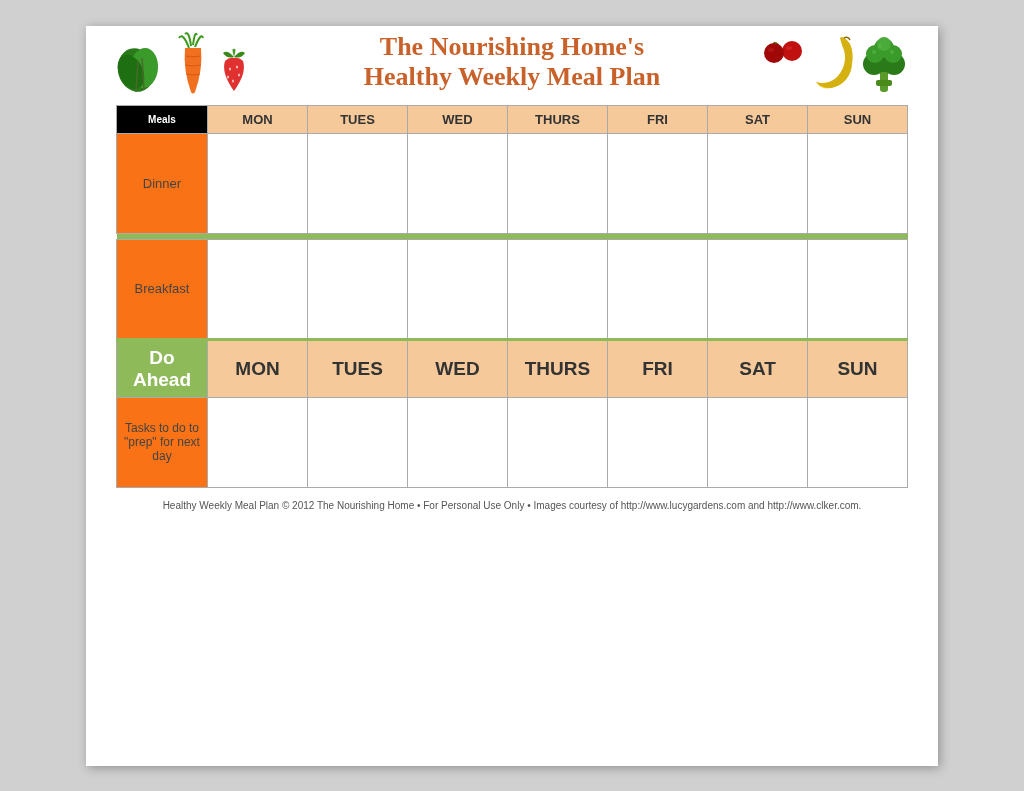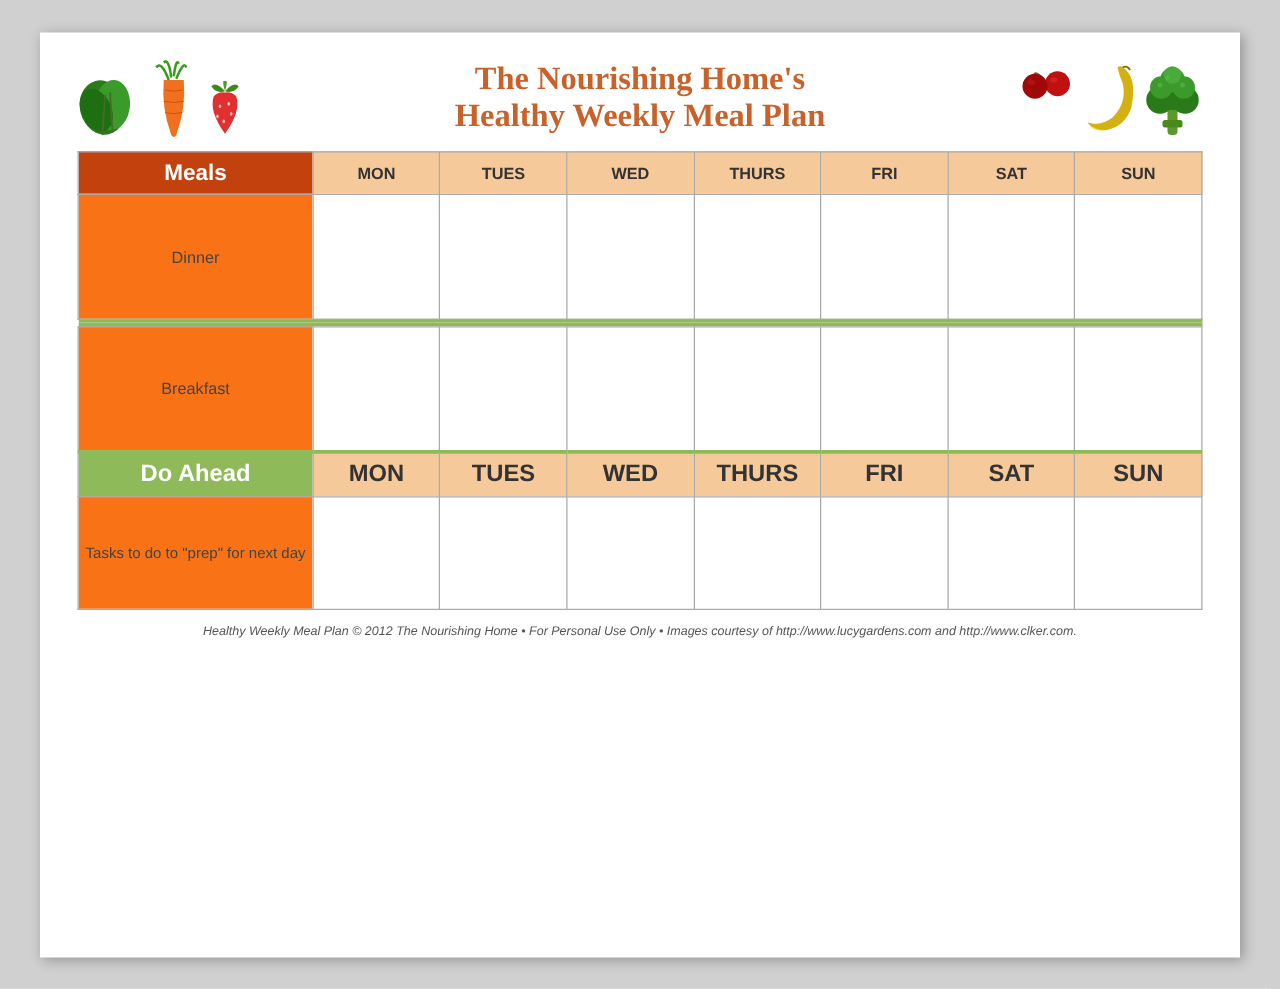--- a/index.html
+++ b/index.html
@@ -6,23 +6,23 @@
     body {
       background: #d0d0d0;
       display: flex;
       justify-content: center;
       align-items: center;
       min-height: 100vh;
       font-family: Arial, sans-serif;
     }
     .page {
       background: #fff;
-      width: 960px;
+      width: 852px;
       min-height: 740px;
-      padding: 20px 30px 15px 30px;
+      padding: 4px 30px 15px 30px;
       box-shadow: 2px 2px 10px rgba(0,0,0,0.3);
     }
     .header {
       display: flex;
       align-items: center;
       justify-content: space-between;
       margin-bottom: 10px;
     }
     .header-icons-left {
       display: flex;
@@ -72,23 +72,23 @@
       text-align: center;
     }
     .header-row th {
       background: #f5c99a;
       color: #333;
       font-size: 13px;
       font-weight: bold;
       padding: 6px 2px;
     }
     .header-row th.meal-label-header {
-      background: #c2410c;
+      background: #000000;
       color: #fff;
-      font-size: 18px;
+      font-size: 10px;
     }
     .meal-label-cell {
       font-size: 13px;
       color: #444;
       vertical-align: middle;
       text-align: center;
       padding: 8px 4px;
       background: #f97316;
       min-width: 80px;
     }
@@ -115,21 +115,20 @@
     }
     .do-ahead-header-row th.do-ahead-label {
       background: #8fba5a;
       color: #fff;
     }
     .footer-text {
       font-size: 10px;
       color: #555;
       text-align: center;
       margin-top: 12px;
-      font-style: italic;
     }
 
     
     svg.food-svg {
       display: inline-block;
       vertical-align: bottom;
     }
 
     
     tr.divider-row td, tr.divider-row th {

